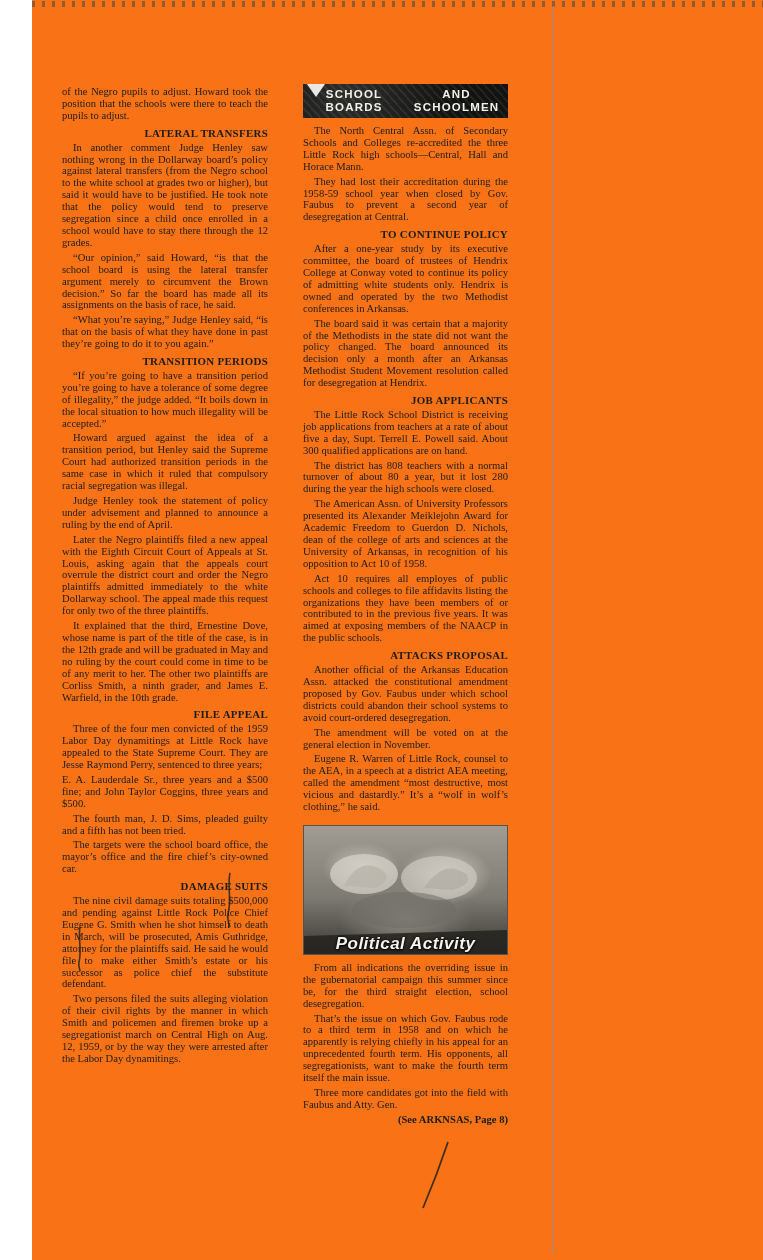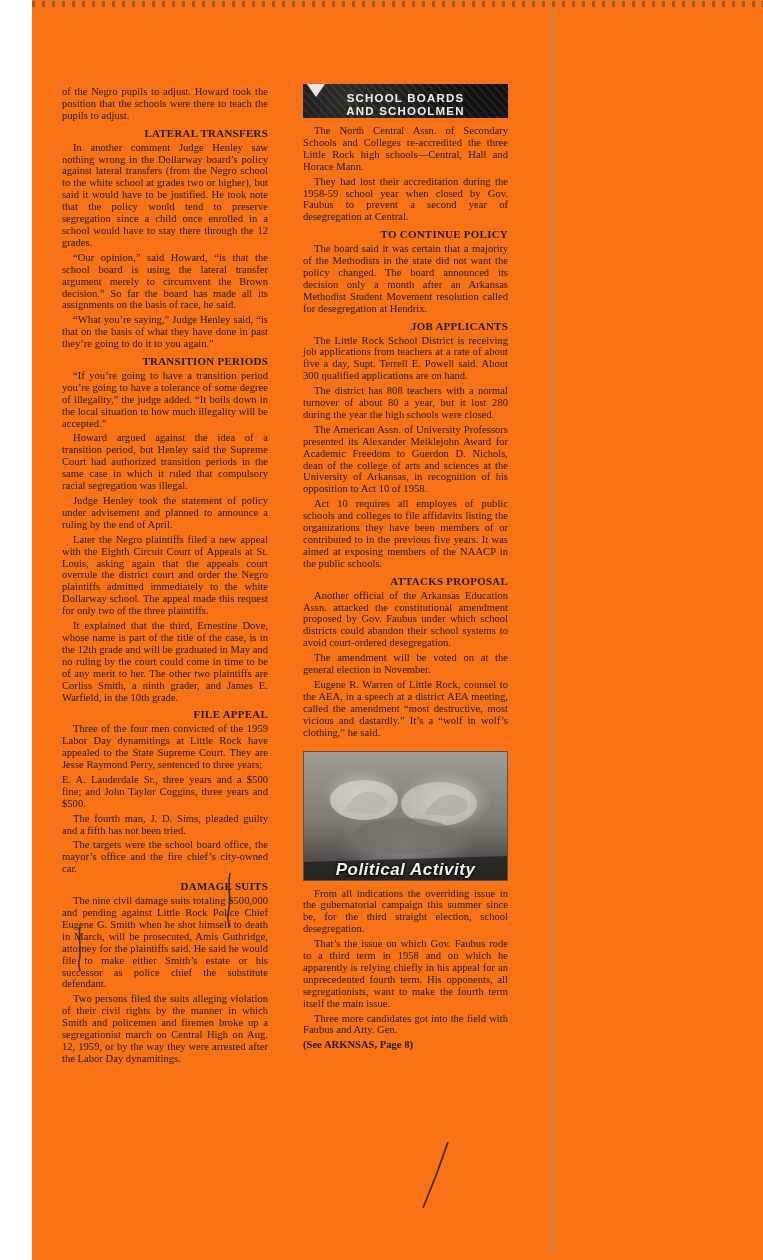--- a/index.html
+++ b/index.html
@@ -25,28 +25,28 @@
     -webkit-hyphens:auto; hyphens:auto;
   }
   #left-col  { left:30px;  top:86px; width:206px; }
   #right-col { left:271px; top:84px; width:205px; }
   .para { margin:0 0 3px 0; text-indent:11px; }
   .para.noindent { text-indent:0; }
   .heading {
     font-size:10.9px; font-weight:bold; letter-spacing:.3px;
     margin:6px 0 2px 0; text-align:right; text-indent:0;
   }
-  .ref { margin:2px 0 0 0; text-align:left; font-weight:bold; text-indent:0; }
+  .ref { margin:2px 0 0 0; text-align:right; font-weight:bold; text-indent:0; }
   .banner {
     position:relative; height:34px; margin:0 0 7px 0;
     background:
       repeating-linear-gradient(48deg, rgba(255,255,255,.07) 0 2px, transparent 2px 6px),
       radial-gradient(circle at 22% 30%, #2d2d2b 0, #121210 65%);
     background-color:#141412;
-    display:flex; flex-direction:column; align-items:center; justify-content:flex-end;
+    display:flex; flex-direction:row; align-items:center; justify-content:space-between;
   }
   .banner::before {
     content:""; position:absolute; left:4px; top:0;
     border-left:9px solid transparent; border-right:9px solid transparent;
     border-top:13px solid #fdfdfb; opacity:.9;
   }
   .banner-line {
     font-family:"Liberation Sans","DejaVu Sans",sans-serif;
     font-weight:bold; font-size:11.5px; line-height:13px;
     letter-spacing:1.2px; color:#f2f2ea; text-align:center;
@@ -102,20 +102,21 @@
 
   <div id="right-col" class="col">
     <div class="banner">
       <div class="banner-line">SCHOOL BOARDS</div>
       <div class="banner-line">AND SCHOOLMEN</div>
     </div>
     <div id="right-col-top">
         <p class="para">The North Central Assn. of Secondary Schools and Colleges re-accredited the three Little Rock high schools—Central, Hall and Horace Mann.</p>
         <p class="para">They had lost their accreditation during the 1958-59 school year when closed by Gov. Faubus to prevent a second year of desegregation at Central.</p>
         <h3 class="heading">TO CONTINUE POLICY</h3>
+        <p class="para">After a one-year study by its executive committee, the board of trustees of Hendrix College at Conway voted to continue its policy of admitting white students only. Hendrix is owned and operated by the two Methodist conferences in Arkansas.</p>
         <p class="para">The board said it was certain that a majority of the Methodists in the state did not want the policy changed. The board announced its decision only a month after an Arkansas Methodist Student Movement resolution called for desegregation at Hendrix.</p>
         <h3 class="heading">JOB APPLICANTS</h3>
         <p class="para">The Little Rock School District is receiving job applications from teachers at a rate of about five a day, Supt. Terrell E. Powell said. About 300 qualified applications are on hand.</p>
         <p class="para">The district has 808 teachers with a normal turnover of about 80 a year, but it lost 280 during the year the high schools were closed.</p>
         <p class="para">The American Assn. of University Professors presented its Alexander Meiklejohn Award for Academic Freedom to Guerdon D. Nichols, dean of the college of arts and sciences at the University of Arkansas, in recognition of his opposition to Act 10 of 1958.</p>
         <p class="para">Act 10 requires all employes of public schools and colleges to file affidavits listing the organizations they have been members of or contributed to in the previous five years. It was aimed at exposing members of the NAACP in the public schools.</p>
         <h3 class="heading">ATTACKS PROPOSAL</h3>
         <p class="para">Another official of the Arkansas Education Assn. attacked the constitutional amendment proposed by Gov. Faubus under which school districts could abandon their school systems to avoid court-ordered desegregation.</p>
         <p class="para">The amendment will be voted on at the general election in November.</p>
         <p class="para">Eugene R. Warren of Little Rock, counsel to the AEA, in a speech at a district AEA meeting, called the amendment “most destructive, most vicious and dastardly.” It’s a “wolf in wolf’s clothing,” he said.</p>

